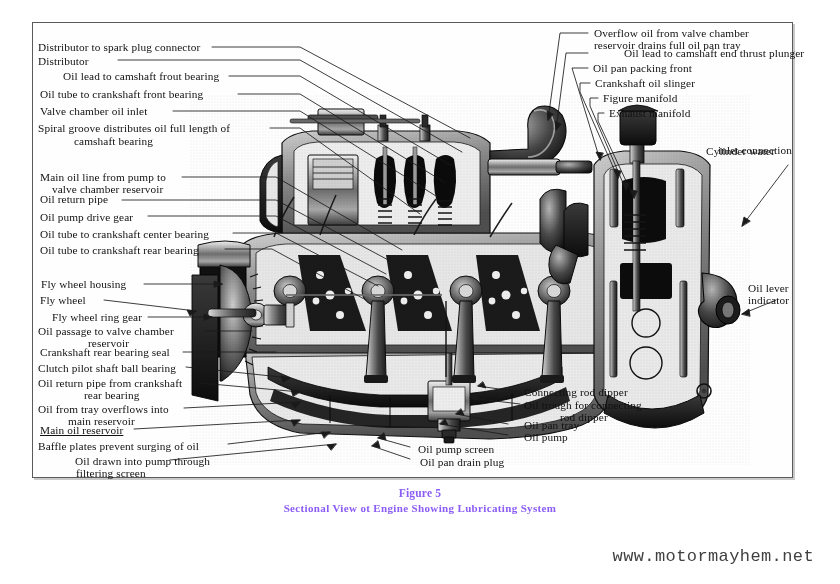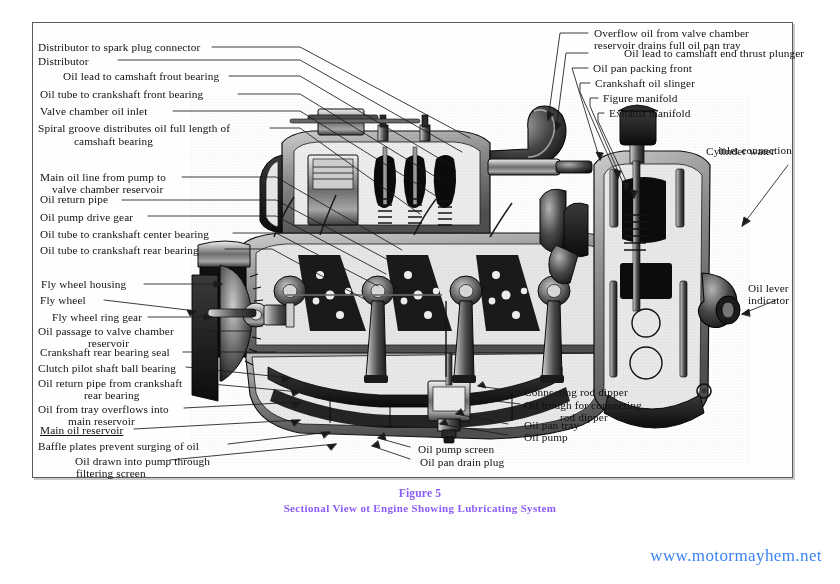--- a/index.html
+++ b/index.html
@@ -49,24 +49,24 @@
     left:0;top:487px;width:840px;
     text-align:center;
     color:#8b5cf6;
   }
   #fig-no{font-size:11.5px;font-weight:bold;letter-spacing:.2px;}
   #fig-title{font-size:11px;font-weight:bold;letter-spacing:.35px;margin-top:3px;}
 
   
   #watermark{
     position:absolute;
-    right:18px;bottom:18px;
-    font-family:Liberation Serif, serif;
+    right:26px;bottom:18px;
+    font-family:Liberation Mono, monospace;
     font-size:17px;
-    color:#3b82f6;
+    color:#404040;
     letter-spacing:.4px;
   }
 </style>
 </head>
 <body>
 
 <div id="plate">
   <div id="plate-inner"></div>
 </div>
 

